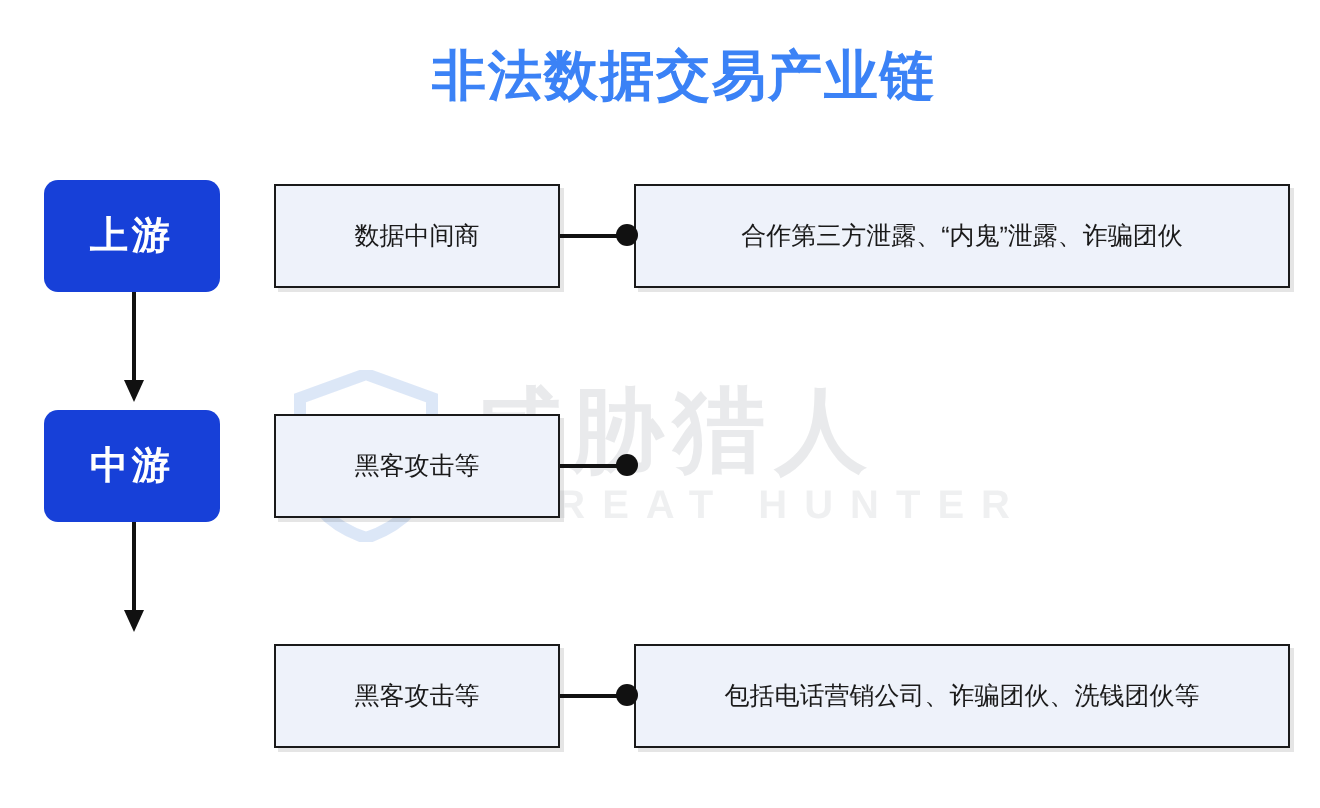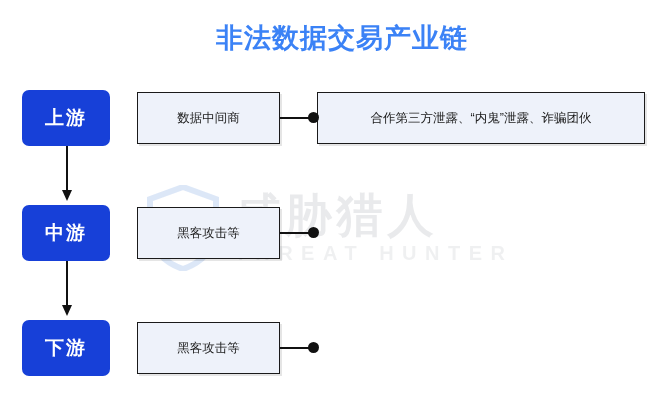--- a/index.html
+++ b/index.html
@@ -241,21 +241,21 @@
       <div class="dot"></div>
     </div>
   </div>
 
   <div class="v-arrow v-arrow-1">
     <div class="shaft"></div>
     <div class="head"></div>
   </div>
 
   <div class="row row-2">
-    <div class="stage-box">下游</div>
     <div class="actor-box">黑客攻击等</div>
     <div class="connector">
       <div class="line"></div>
       <div class="dot"></div>
     </div>
+    <div class="desc-box">包括电话营销公司、诈骗团伙、洗钱团伙等</div>
   </div>
 
 </div>
 
 </body></html>

